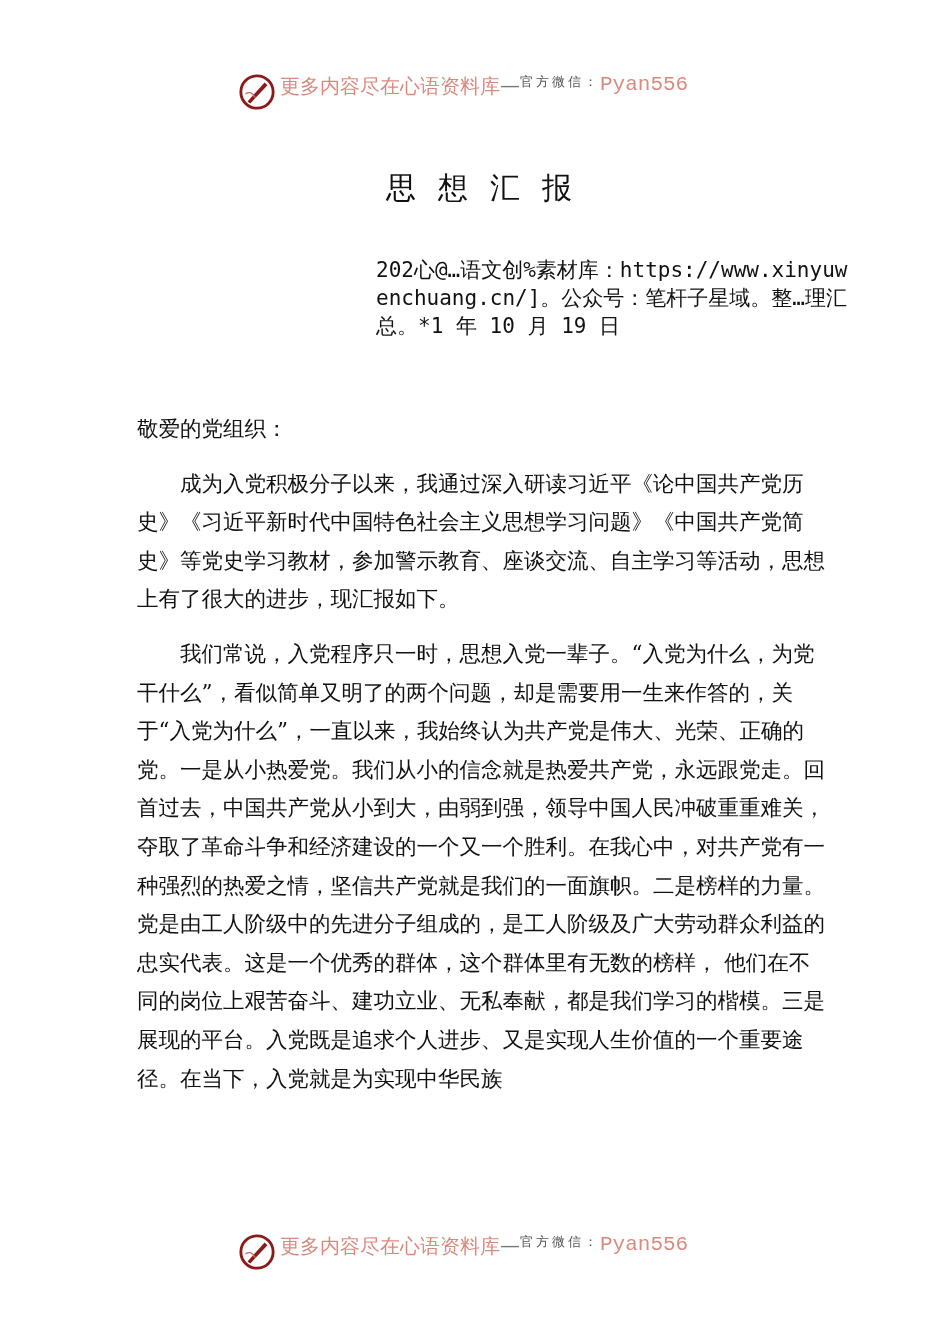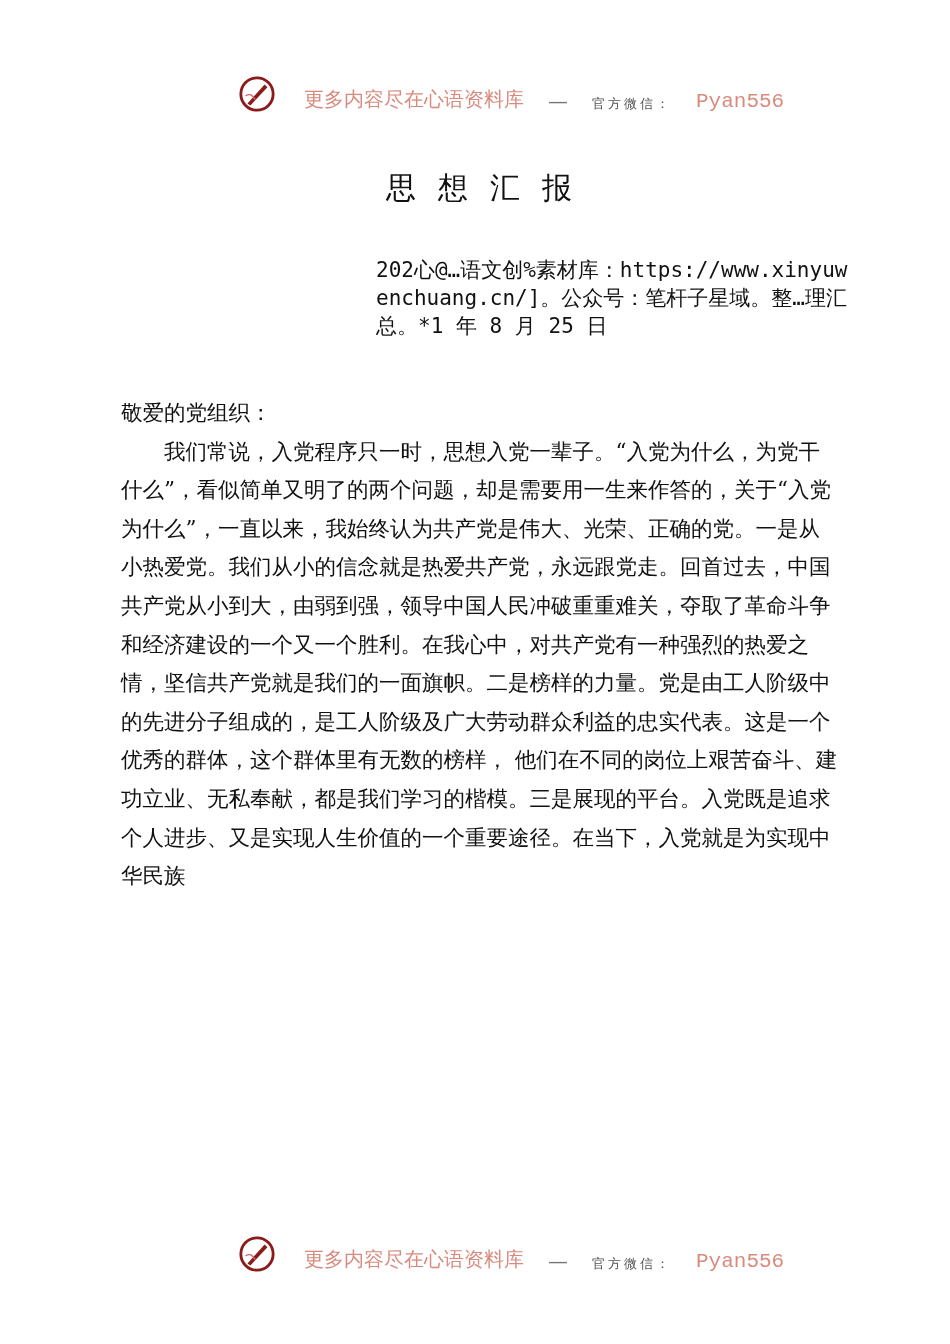--- a/index.html
+++ b/index.html
@@ -1,55 +1,56 @@
 <!DOCTYPE html>
 <html><head>
   <meta charset="utf-8">
   <style>
     html, body { margin: 0; padding: 0; background: #ffffff; }
     body { width: 950px; height: 1344px; position: relative; overflow: hidden;
       font-family: "DejaVu Serif", "Liberation Serif", serif; color: #111; }
-    .banner { position: absolute; left: 238px; height: 40px; display: flex; align-items: flex-end; white-space: nowrap; gap: 24px; }
+    .banner { position: absolute; left: 238px; height: 40px; display: flex; align-items: flex-start; white-space: nowrap; }
     .banner.top { top: 73px; }
     .banner.bottom { top: 1233px; }
     .logo { width: 38px; height: 38px; margin-right: 4px; }
     .banner .lib { font-family: "DejaVu Serif", serif; font-size: 20px; color: #d98a7e; letter-spacing: 0px; }
     .banner .dash { font-family: "DejaVu Sans", sans-serif; font-size: 20px; color: #777; }
     .banner .wx { font-family: "DejaVu Serif", serif; font-size: 13px; color: #555; letter-spacing: 3px; }
     .banner .id { font-family: Liberation Mono, monospace; font-size: 21px; color: #d98a7e; }
     .title { position: absolute; top: 168px; left: 0; width: 950px; text-align: center;
       font-size: 30px; letter-spacing: 22px; padding-left: 6px; box-sizing: border-box; margin-left: 12px; }
     .meta { position: absolute; top: 256px; left: 376px; width: 480px; font-size: 21px; line-height: 28px;
       font-family: "DejaVu Sans Mono", "Liberation Mono", monospace; word-break: break-all; }
     .body { position: absolute; top: 394px; left: 121px; width: 720px; font-size: 21.5px; line-height: 38.6px; }
-    .body p { margin: 0; }
+    .body p { margin: 16px; }
     .body .indent { text-indent: 2em; }
     .body .em { font-family: "DejaVu Sans", sans-serif; font-weight: normal; }
   </style>
 </head>
 <body>
 
 <div class="banner top">
   <svg class="logo" viewBox="0 0 40 40">
     <circle cx="20" cy="20" r="17" fill="none" stroke="#8b1a1a" stroke-width="3"></circle>
     <path d="M10 30 L28 10 L31 13 L13 32 Z" fill="#8b1a1a"></path>
     <path d="M8 22 Q14 18 18 26" fill="none" stroke="#c96b6b" stroke-width="1.5"></path>
   </svg>
   <span class="lib">更多内容尽在心语资料库</span>
   <span class="dash">—</span>
   <span class="wx">官方微信：</span>
   <span class="id">Pyan556</span>
 </div>
 
 <div class="title">思想汇报</div>
 
-<div class="meta">202心@…语文创%素材库：https://www.xinyuwenchuang.cn/]。公众号：笔杆子星域。整…理汇总。*1 年 8 月 25 日</div>
+<div class="meta">202心@…语文创%素材库：https://www.xinyuwenchuang.cn/]。公众号：笔杆子星域。整…理汇总。*1 年 10 月 19 日</div>
 
 <div class="body">
   <p>敬爱的党组织：</p>
+  <p class="indent">成为入党积极分子以来，我通过深入研读习近平《论中国共产党历史》《习近平新时代中国特色社会主义思想学习问题》《中国共产党简史》等党史学习教材，参加警示教育、座谈交流、自主学习等活动，思想上有了很大的进步，现汇报如下。</p>
   <p class="indent"><span>我们常说，入党程序只一时，思想入党一辈子。“入党为什么，为党干什么”，看似简单又明了的两个问题，却是需要用一生来作答的，关于“入党为什么”，一直以来，我始终认为共产党是伟大、光荣、正确的党。</span><span class="em">一是从小热爱党。</span><span>我们从小的信念就是热爱共产党，永远跟党走。回首过去，中国共产党从小到大，由弱到强，领导中国人民冲破重重难关，夺取了革命斗争和经济建设的一个又一个胜利。在我心中，对共产党有一种强烈的热爱之情，坚信共产党就是我们的一面旗帜。</span><span class="em">二是榜样的力量。</span><span>党是由工人阶级中的先进分子组成的，是工人阶级及广大劳动群众利益的忠实代表。这是一个优秀的群体，这个群体里有无数的榜样， 他们在不同的岗位上艰苦奋斗、建功立业、无私奉献，都是我们学习的楷模。</span><span class="em">三是展现的平台。</span><span>入党既是追求个人进步、又是实现人生价值的一个重要途径。在当下，入党就是为实现中华民族</span></p>
 </div>
 
 <div class="banner bottom">
   <svg class="logo" viewBox="0 0 40 40">
     <circle cx="20" cy="20" r="17" fill="none" stroke="#8b1a1a" stroke-width="3"></circle>
     <path d="M10 30 L28 10 L31 13 L13 32 Z" fill="#8b1a1a"></path>
     <path d="M8 22 Q14 18 18 26" fill="none" stroke="#c96b6b" stroke-width="1.5"></path>
   </svg>
   <span class="lib">更多内容尽在心语资料库</span>

